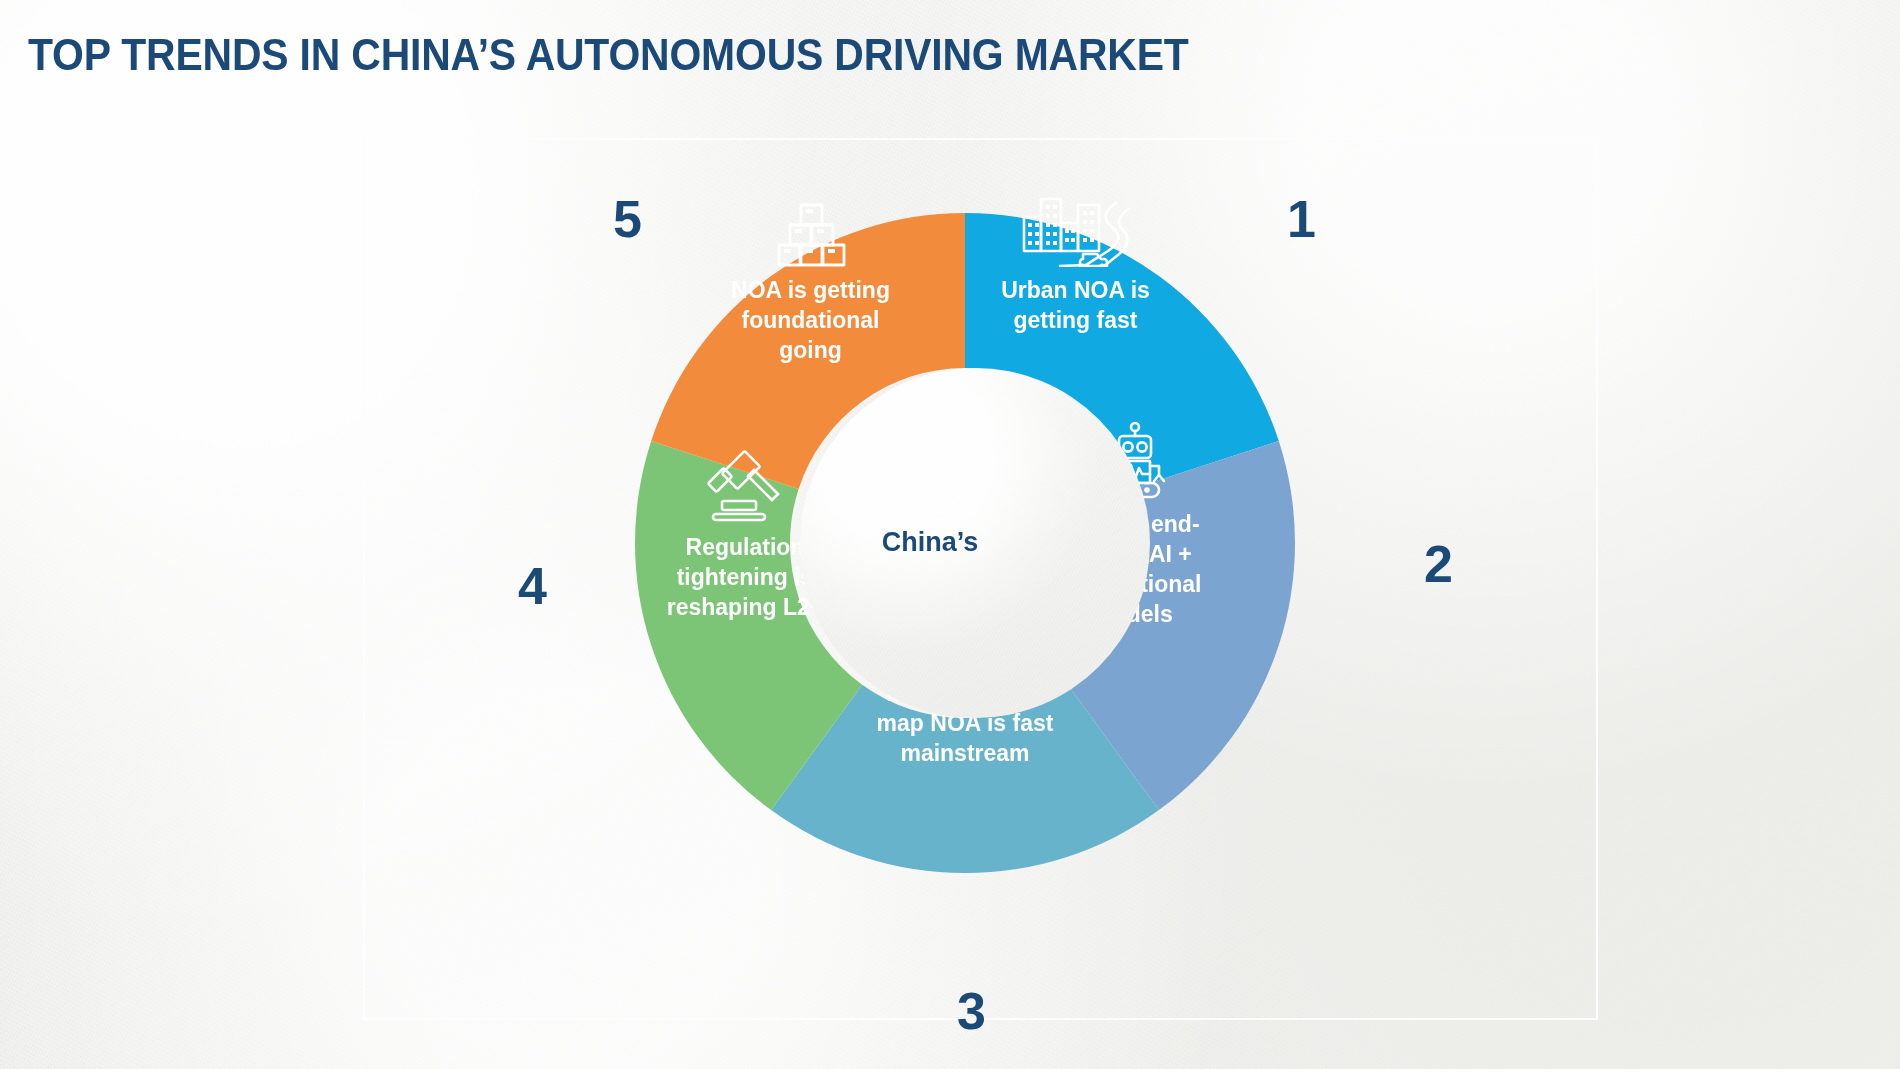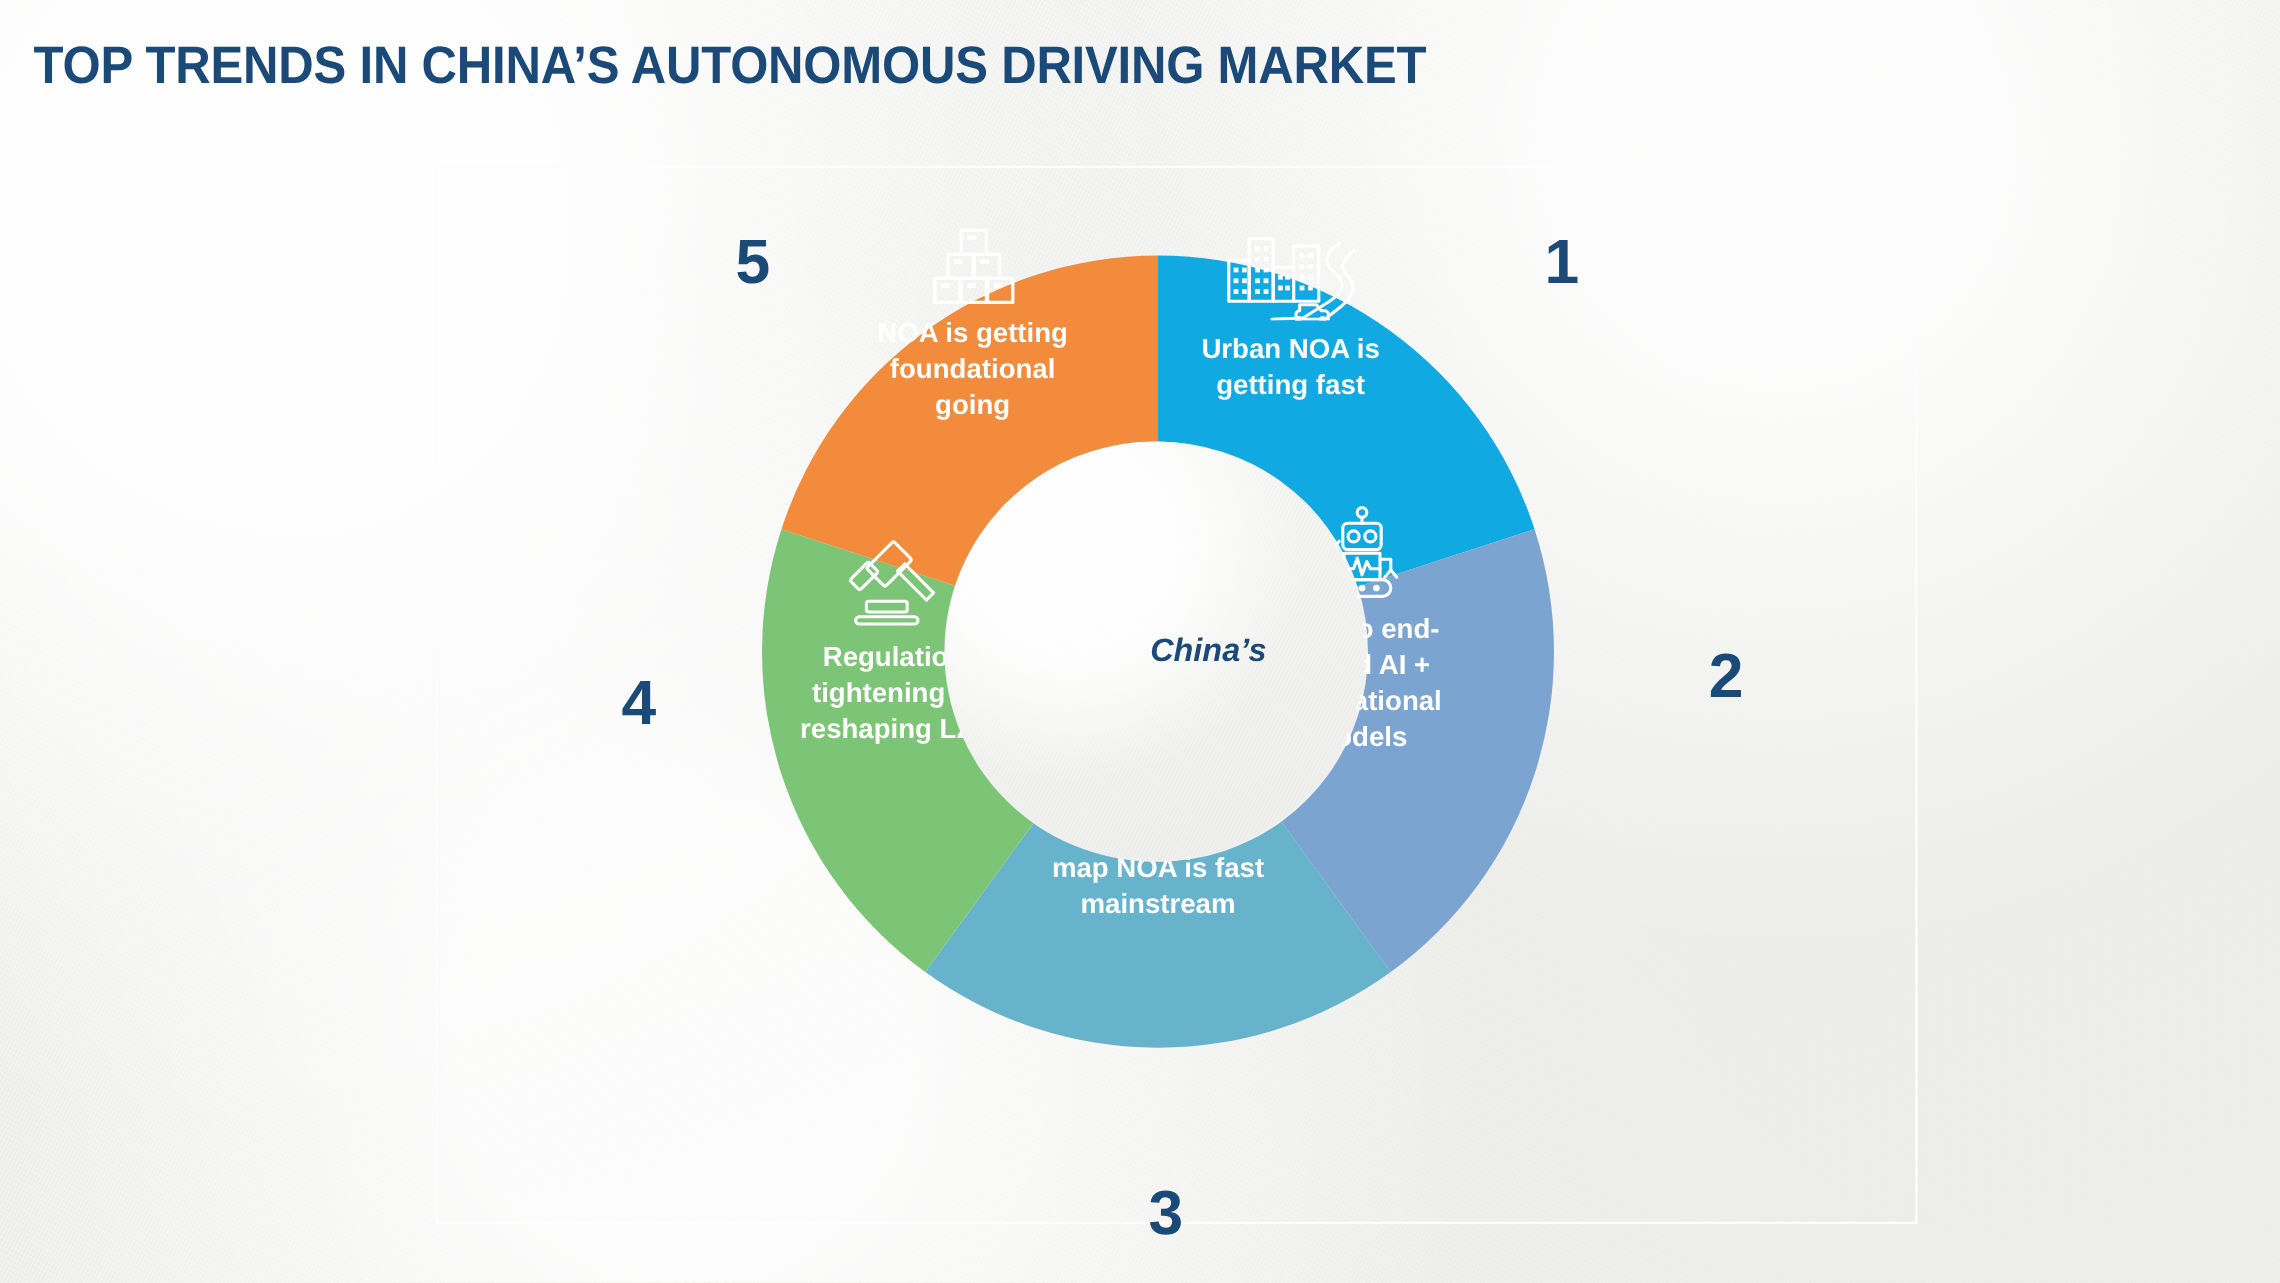--- a/index.html
+++ b/index.html
@@ -87,39 +87,38 @@
     display: block;
     margin: 0 auto 9px auto;
   }
   .seg-label { display: block; }
 
   
   #seg-1-content { left: 393px; top: 42px;  width: 235px; }
   #seg-2-content { left: 455px; top: 278px; width: 225px; }
   #seg-3-content { left: 270px; top: 465px; width: 260px; }
   #seg-4-content { left: 65px;  top: 305px; width: 230px; }
-  #seg-5-content { left: 128px; top: 45px;  width: 235px; }
+  #seg-5-content { left: 128px; top: 58px;  width: 235px; }
 
   #center-hub {
     position: absolute;
-    left: 222px;
+    left: 235px;
     top: 225px;
     width: 350px;
     height: 350px;
     border-radius: 50%;
     background: #f3f3f1;
     background-image:
       radial-gradient(circle at 30% 25%, rgba(255,255,255,0.9) 0 25%, rgba(0,0,0,0) 55%),
       repeating-linear-gradient(118deg, rgba(0,0,0,0.016) 0px, rgba(0,0,0,0.016) 1px, rgba(255,255,255,0.02) 1px, rgba(255,255,255,0.02) 3px),
       linear-gradient(160deg, #f7f7f5 0%, #eeeeec 100%);
     display: flex;
     align-items: center;
-    justify-content: flex-end;
+    justify-content: flex-start;
     z-index: 5;
-    font-style: italic;
   }
   #center-text {
     text-align: center;
     color: #1b4a79;
     font-size: 27px;
     font-weight: bold;
     line-height: 1.32;
     width: 260px;
   }
 

